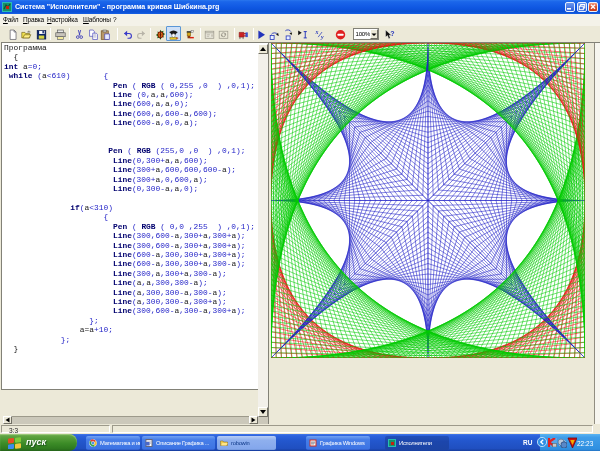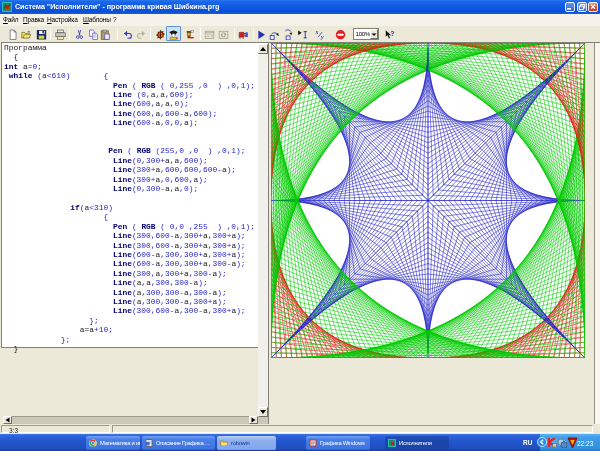--- a/index.html
+++ b/index.html
@@ -10,21 +10,21 @@
 .cap{position:absolute;top:2px;width:10px;height:10px;border-radius:2px;border:1px solid #e8f0fc;color:#fff;overflow:hidden}.cap svg{display:block}
 
 #menu{position:absolute;left:0;top:14px;width:600px;height:12px;background:#f4f2e9;font-size:6.5px;letter-spacing:-0.15px;color:#000}
 #menu span{position:absolute;top:2px}
 #menu u{text-decoration:underline}
 
 #tools{position:absolute;left:0;top:26px;width:600px;height:16px;background:#ece9d8}
 .ti{position:absolute;top:2.5px;width:11px;height:11.5px}
 .tsep{position:absolute;top:2px;width:1px;height:12px;background:#c9c5b2;border-right:1px solid #fff}
 
-#codepanel{position:absolute;left:1px;top:42px;width:267px;height:306px;background:#fff;border:1px solid #828177;border-right:0}
+#codepanel{position:absolute;left:1px;top:42px;width:267px;height:348px;background:#fff;border:1px solid #828177;border-right:0}
 #codetext{position:absolute;left:2px;top:0px;width:252px;height:372px;overflow:hidden;font-family:"Liberation Mono",monospace;font-size:7.9px;line-height:9.4px;white-space:pre;color:#2424c8}
 #codetext .k{color:#00006e;font-weight:bold}
 #codetext .b{color:#2424c8}
 #codetext .d{color:#1a1a1a}
 
 #vsb{position:absolute;left:256px;top:1px;width:10px;height:373px;background:#f2f0ea}
 #hsb{position:absolute;left:1px;top:373px;width:255px;height:8px;background:#cbc8ba;border-top:1px solid #9d9a8b}
 .sbtn{position:absolute;background:#ece9d8;border:1px solid;border-color:#fff #716f64 #716f64 #fff;font-size:5px;color:#000;text-align:center;line-height:8px}
 
 #rpanel{position:absolute;left:268px;top:42px;width:332px;height:382px;background:#ece9d8;border-top:1px solid #828177;border-left:1px solid #828177}
@@ -428,20 +428,31 @@
   </div>
 
   <div id="status">
     <div class="scell" style="left:1px;width:109px">
         <span style="position:absolute;left:7px;top:0.5px">3:3</span>
       </div>
     <div class="scell" style="left:112px;width:481px"></div>
   </div>
 
   <div id="task">
+    <div id="start">
+      <svg class="abs" style="left:8px;top:2.5px" width="14" height="12" viewBox="0 0 14 12">
+          <g transform="skewY(-6)">
+            <rect x="0" y="1.5" width="6" height="5" rx="1" fill="#e84c22"></rect>
+            <rect x="7" y="1.5" width="6" height="5" rx="1" fill="#7fca3a"></rect>
+            <rect x="0" y="7.5" width="6" height="5" rx="1" fill="#3b8cf0"></rect>
+            <rect x="7" y="7.5" width="6" height="5" rx="1" fill="#f3c63f"></rect>
+          </g>
+        </svg>
+      <span class="lbl">пуск</span>
+    </div>
     <div class="tb" style="left:86px;width:54px">
         <svg class="ic" viewBox="0 0 8 8">
           <circle cx="4" cy="4" r="3.8" fill="#e8e8e8"></circle>
           <path d="M4 4L1 1.5A4 4 0 0 1 7 2z" fill="#dd4030"></path>
           <path d="M4 4l3-2a4 4 0 0 1-1.5 5.3z" fill="#f0c030"></path>
           <path d="M4 4L1 1.8A4 4 0 0 0 5.5 7.5z" fill="#30a050"></path>
           <circle cx="4" cy="4" r="1.6" fill="#4888e8" stroke="#fff" stroke-width="0.5"></circle>
         </svg>
         <span class="tx" style="color:#fff">Математика и инфо...</span>
       </div>

